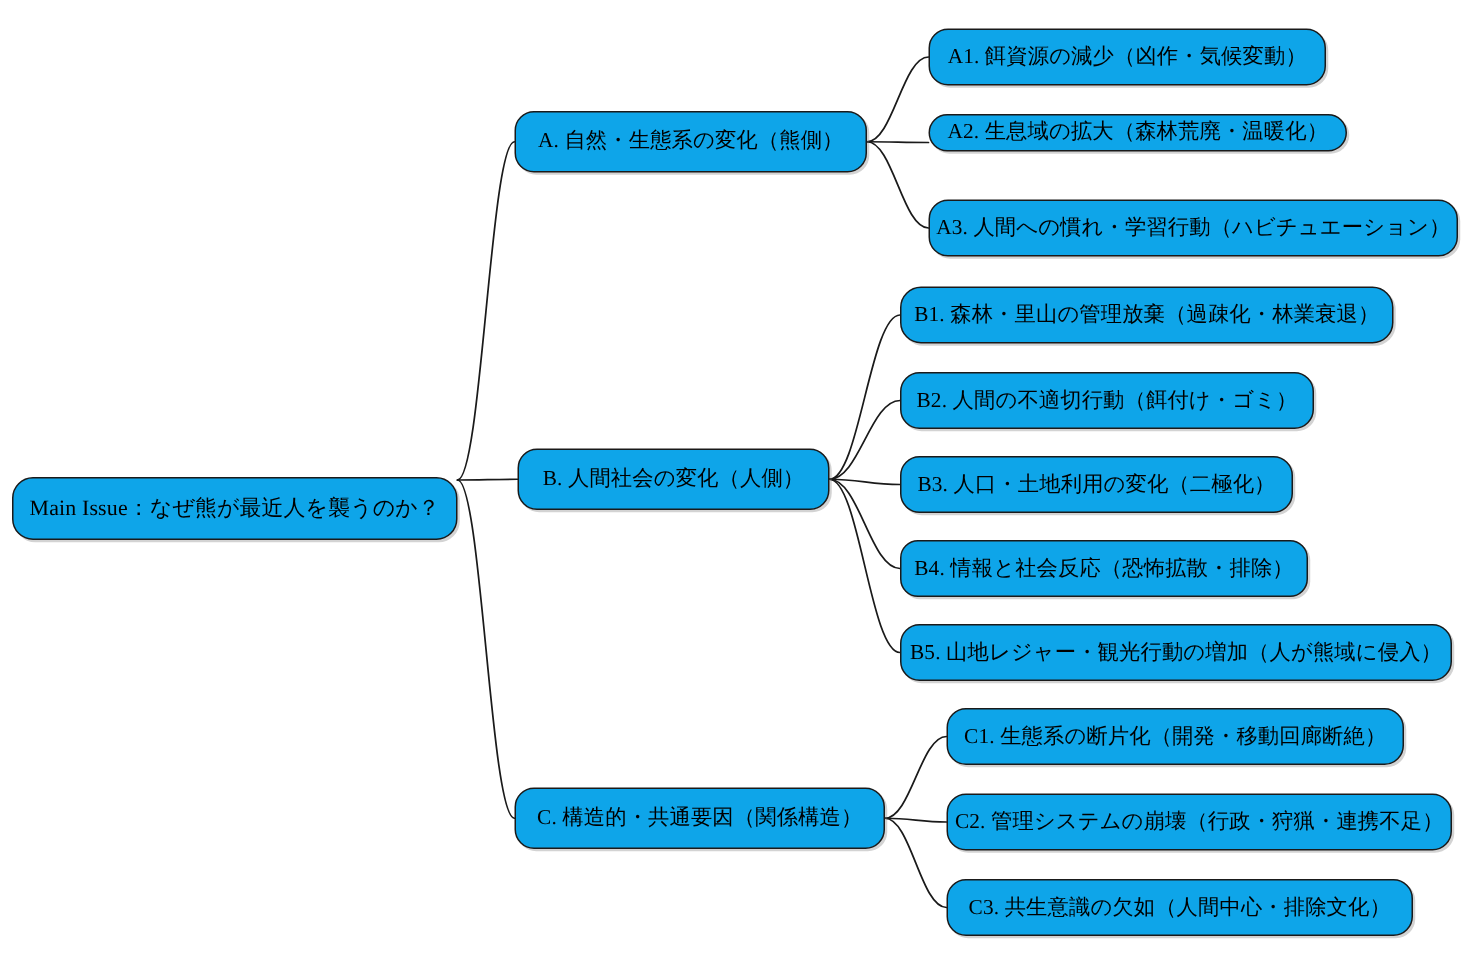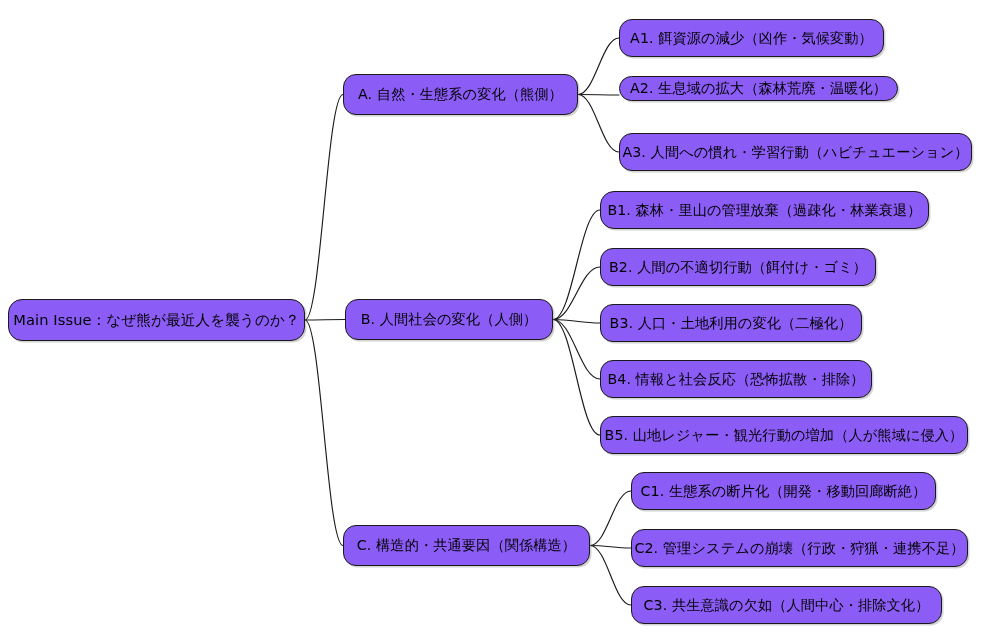--- a/index.html
+++ b/index.html
@@ -30,34 +30,36 @@
     stroke: #1a1a1a;
     stroke-width: 1.15;
     stroke-linecap: round;
   }
   .node {
     position: absolute;
     box-sizing: border-box;
     display: flex;
     align-items: center;
     justify-content: center;
-    background: #8b5cf6;
+    background: #0ea5e9;
     border: 1.6px solid #1a1a1a;
     border-radius: 13px;
     color: #000000;
     white-space: nowrap;
     box-shadow: 1.5px 1.5px 0 rgba(120,120,120,0.33);
     font-size: 14.2px;
     letter-spacing: 0.1px;
     line-height: 1;
     padding: 0 11px;
+    font-family: Liberation Serif, serif;
   }
   .node.root {
     font-size: 14.6px;
     border-radius: 14px;
+    margin-top: 19px;
   }
   .node-label {
     display: block;
   }
 </style>
 </head>
 <body>
 
 <div id="mindmap-canvas">
   <svg id="edge-layer" viewBox="0 0 987 640" width="987" height="640">
@@ -97,21 +99,21 @@
       </div>
       <div class="node leaf" style="left: 600px; top: 191px; width: 329px; height: 38px; border-radius: 14px;">
         <span class="node-label">B1. 森林・里山の管理放棄（過疎化・林業衰退）</span>
       </div>
       <div class="node leaf" style="left: 600px; top: 248px; width: 276px; height: 38px;">
         <span class="node-label">B2. 人間の不適切行動（餌付け・ゴミ）</span>
       </div>
       <div class="node leaf" style="left: 600px; top: 304px; width: 262px; height: 38px;">
         <span class="node-label">B3. 人口・土地利用の変化（二極化）</span>
       </div>
-      <div class="node leaf" style="left: 600px; top: 360px; width: 272px; height: 38px;">
+      <div class="node leaf" style="left: 600px; top: 360px; width: 272px; height: 38px; border-radius: 12px;">
         <span class="node-label">B4. 情報と社会反応（恐怖拡散・排除）</span>
       </div>
       <div class="node leaf" style="left: 600px; top: 416px; width: 368px; height: 38px;">
         <span class="node-label">B5. 山地レジャー・観光行動の増加（人が熊域に侵入）</span>
       </div>
       <div class="node branch" style="left: 343px; top: 525px; width: 247px; height: 41px;">
         <span class="node-label">C. 構造的・共通要因（関係構造）</span>
       </div>
       <div class="node leaf" style="left: 631px; top: 472px; width: 305px; height: 38px;">
         <span class="node-label">C1. 生態系の断片化（開発・移動回廊断絶）</span>

